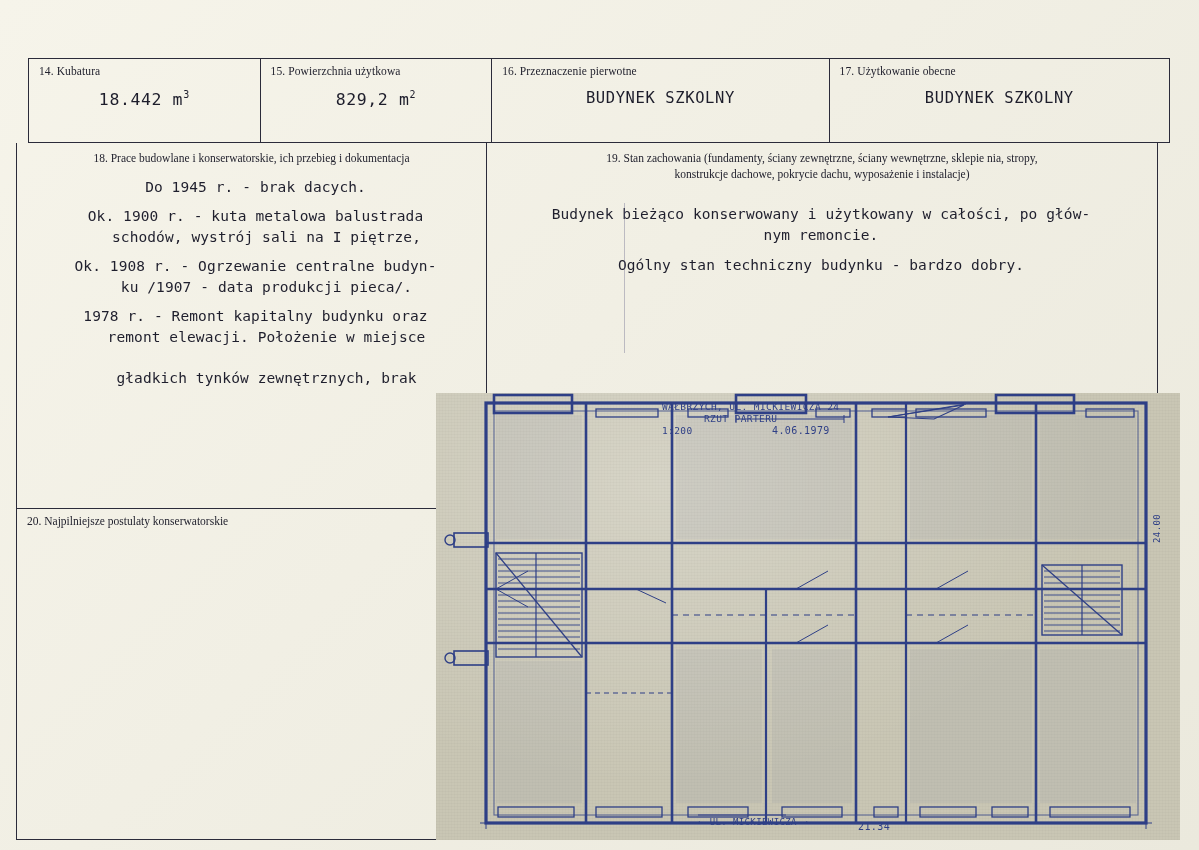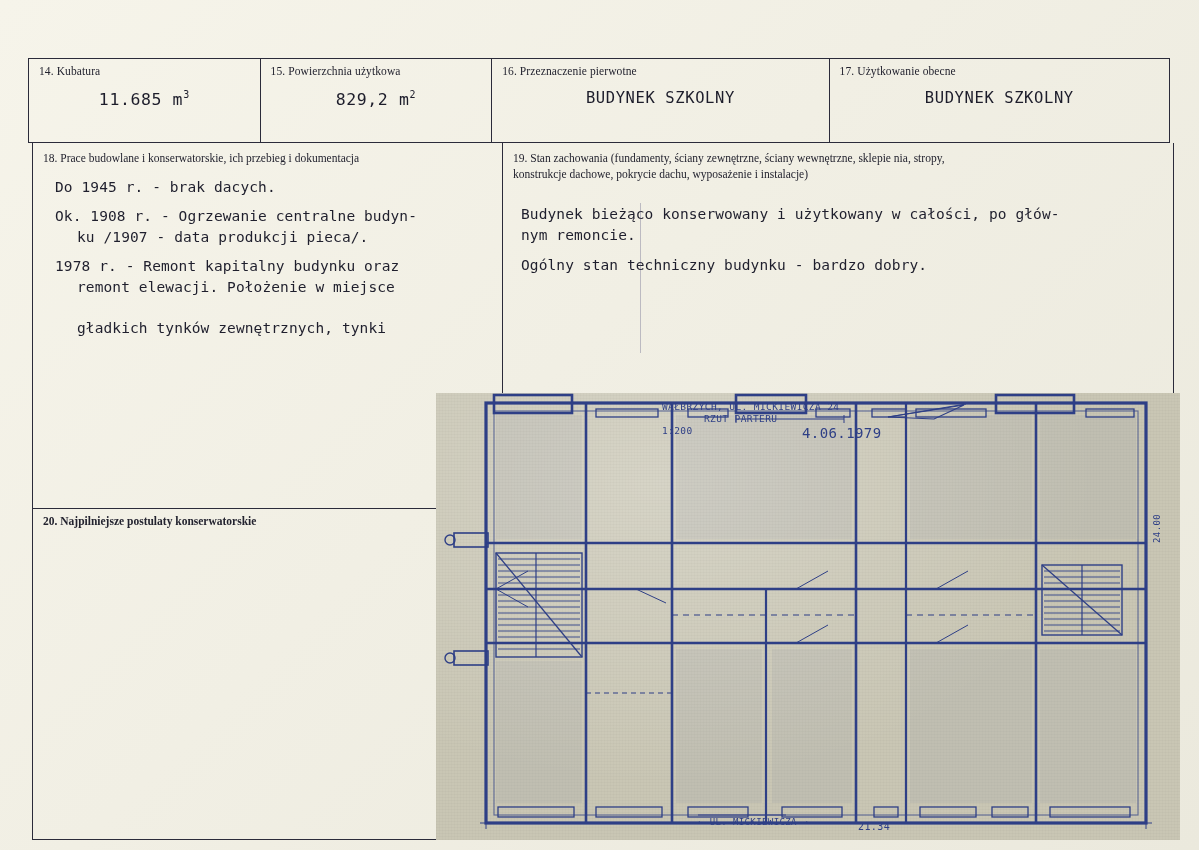--- a/index.html
+++ b/index.html
@@ -59,25 +59,26 @@
     font-size:16.5px;
     letter-spacing:.6px;
     color:#1d1d2b;
   }
   .cell-value.small{font-size:15.5px;}
   sup{font-size:10px;vertical-align:super;}
 
   
   .row-mid{
     position:absolute;
-    left:32px;top:143px;width:1142px;height:697px;
+    left:16px;top:143px;width:1142px;height:697px;
     box-sizing:border-box;
     border-left:1.6px solid #2b2b3a;
     border-right:1.6px solid #2b2b3a;
     border-bottom:1.6px solid #2b2b3a;
+    text-align:center;
   }
   .col-left{
     position:absolute;left:0;top:0;width:470px;height:100%;
     box-sizing:border-box;
     border-right:1.4px solid #2b2b3a;
   }
   .col-right{
     position:absolute;left:470px;top:0;right:0;height:100%;
     box-sizing:border-box;
   }
@@ -107,21 +108,21 @@
   .right-body p{margin:0 0 10px 0;}
 
   
   .div20{
     position:absolute;
     left:0;top:365px;width:470px;height:0;
     border-top:1.4px solid #2b2b3a;
   }
   .label20{
     position:absolute;left:10px;top:372px;
-    font-size:11.5px;color:#23232f;font-weight:bold;
+    font-size:11.5px;color:#23232f;
   }
 
   
   .guide{
     position:absolute;
     left:137px;top:60px;width:0;height:150px;
     border-left:1px solid rgba(90,90,130,.35);
   }
 
   
@@ -143,21 +144,21 @@
   .plan svg{position:absolute;left:0;top:0;}
   .plan-note{
     position:absolute;
     font-family:"DejaVu Sans Mono", monospace;
     color:#2e3f86;
     letter-spacing:.4px;
   }
   .note-addr{left:226px;top:8px;font-size:9.5px;}
   .note-rzut{left:226px;top:20px;font-size:9.5px;margin-left:42px;}
   .note-scale{left:226px;top:32px;font-size:9.5px;}
-  .note-date{left:336px;top:32px;font-size:14px;margin-left:30px;}
+  .note-date{left:336px;top:32px;font-size:10px;}
   .note-street{left:262px;top:424px;font-size:9px;}
   .note-dim-b{left:422px;top:428px;font-size:10px;}
   .note-dim-r{
     left:716px;top:150px;font-size:9px;
     transform:rotate(-90deg);transform-origin:left top;
   }
 </style>
 </head>
 <body>
 
@@ -165,21 +166,21 @@
   <div class="paper-tint"></div>
 
   <div class="row-top">
 
     <div class="cell cell-w1">
       <div class="cell-label">
         <span>14.</span>
         <span>Kubatura</span>
       </div>
       <div class="cell-value">
-        <span>11.685 m</span><sup>3</sup>
+        <span>18.442 m</span><sup>3</sup>
       </div>
     </div>
 
     <div class="cell cell-w2">
       <div class="cell-label">
         <span>15.</span>
         <span>Powierzchnia użytkowa</span>
       </div>
       <div class="cell-value">
         <span>829,2 m</span><sup>2</sup>
@@ -206,27 +207,31 @@
   <div class="row-mid">
 
     <div class="col-left">
       <div class="sect-label">18. Prace budowlane i konserwatorskie, ich przebieg i dokumentacja</div>
 
       <div class="left-body typed">
         <p>
           <span>Do 1945 r. - brak dacych.</span>
         </p>
         <p>
+          <span>Ok. 1900 r. - kuta metalowa balustrada</span><br>
+          <span class="indent">schodów, wystrój sali na I piętrze,</span>
+        </p>
+        <p>
           <span>Ok. 1908 r. - Ogrzewanie centralne budyn-</span><br>
           <span class="indent">ku /1907 - data produkcji pieca/.</span>
         </p>
         <p>
           <span>1978 r. - Remont kapitalny budynku oraz</span><br>
           <span class="indent">remont elewacji. Położenie w miejsce</span><br>
-          <span class="indent">gładkich tynków zewnętrznych, tynki</span><br>
+          <span class="indent">gładkich tynków zewnętrznych, brak</span><br>
         </p>
       </div>
 
       <div class="div20"></div>
       <div class="label20">20. Najpilniejsze postulaty konserwatorskie</div>
     </div>
 
     <div class="col-right">
       <div class="sect-label">
         <span>19. Stan zachowania (fundamenty, ściany zewnętrzne, ściany wewnętrzne, sklepie nia, stropy,</span><br>

